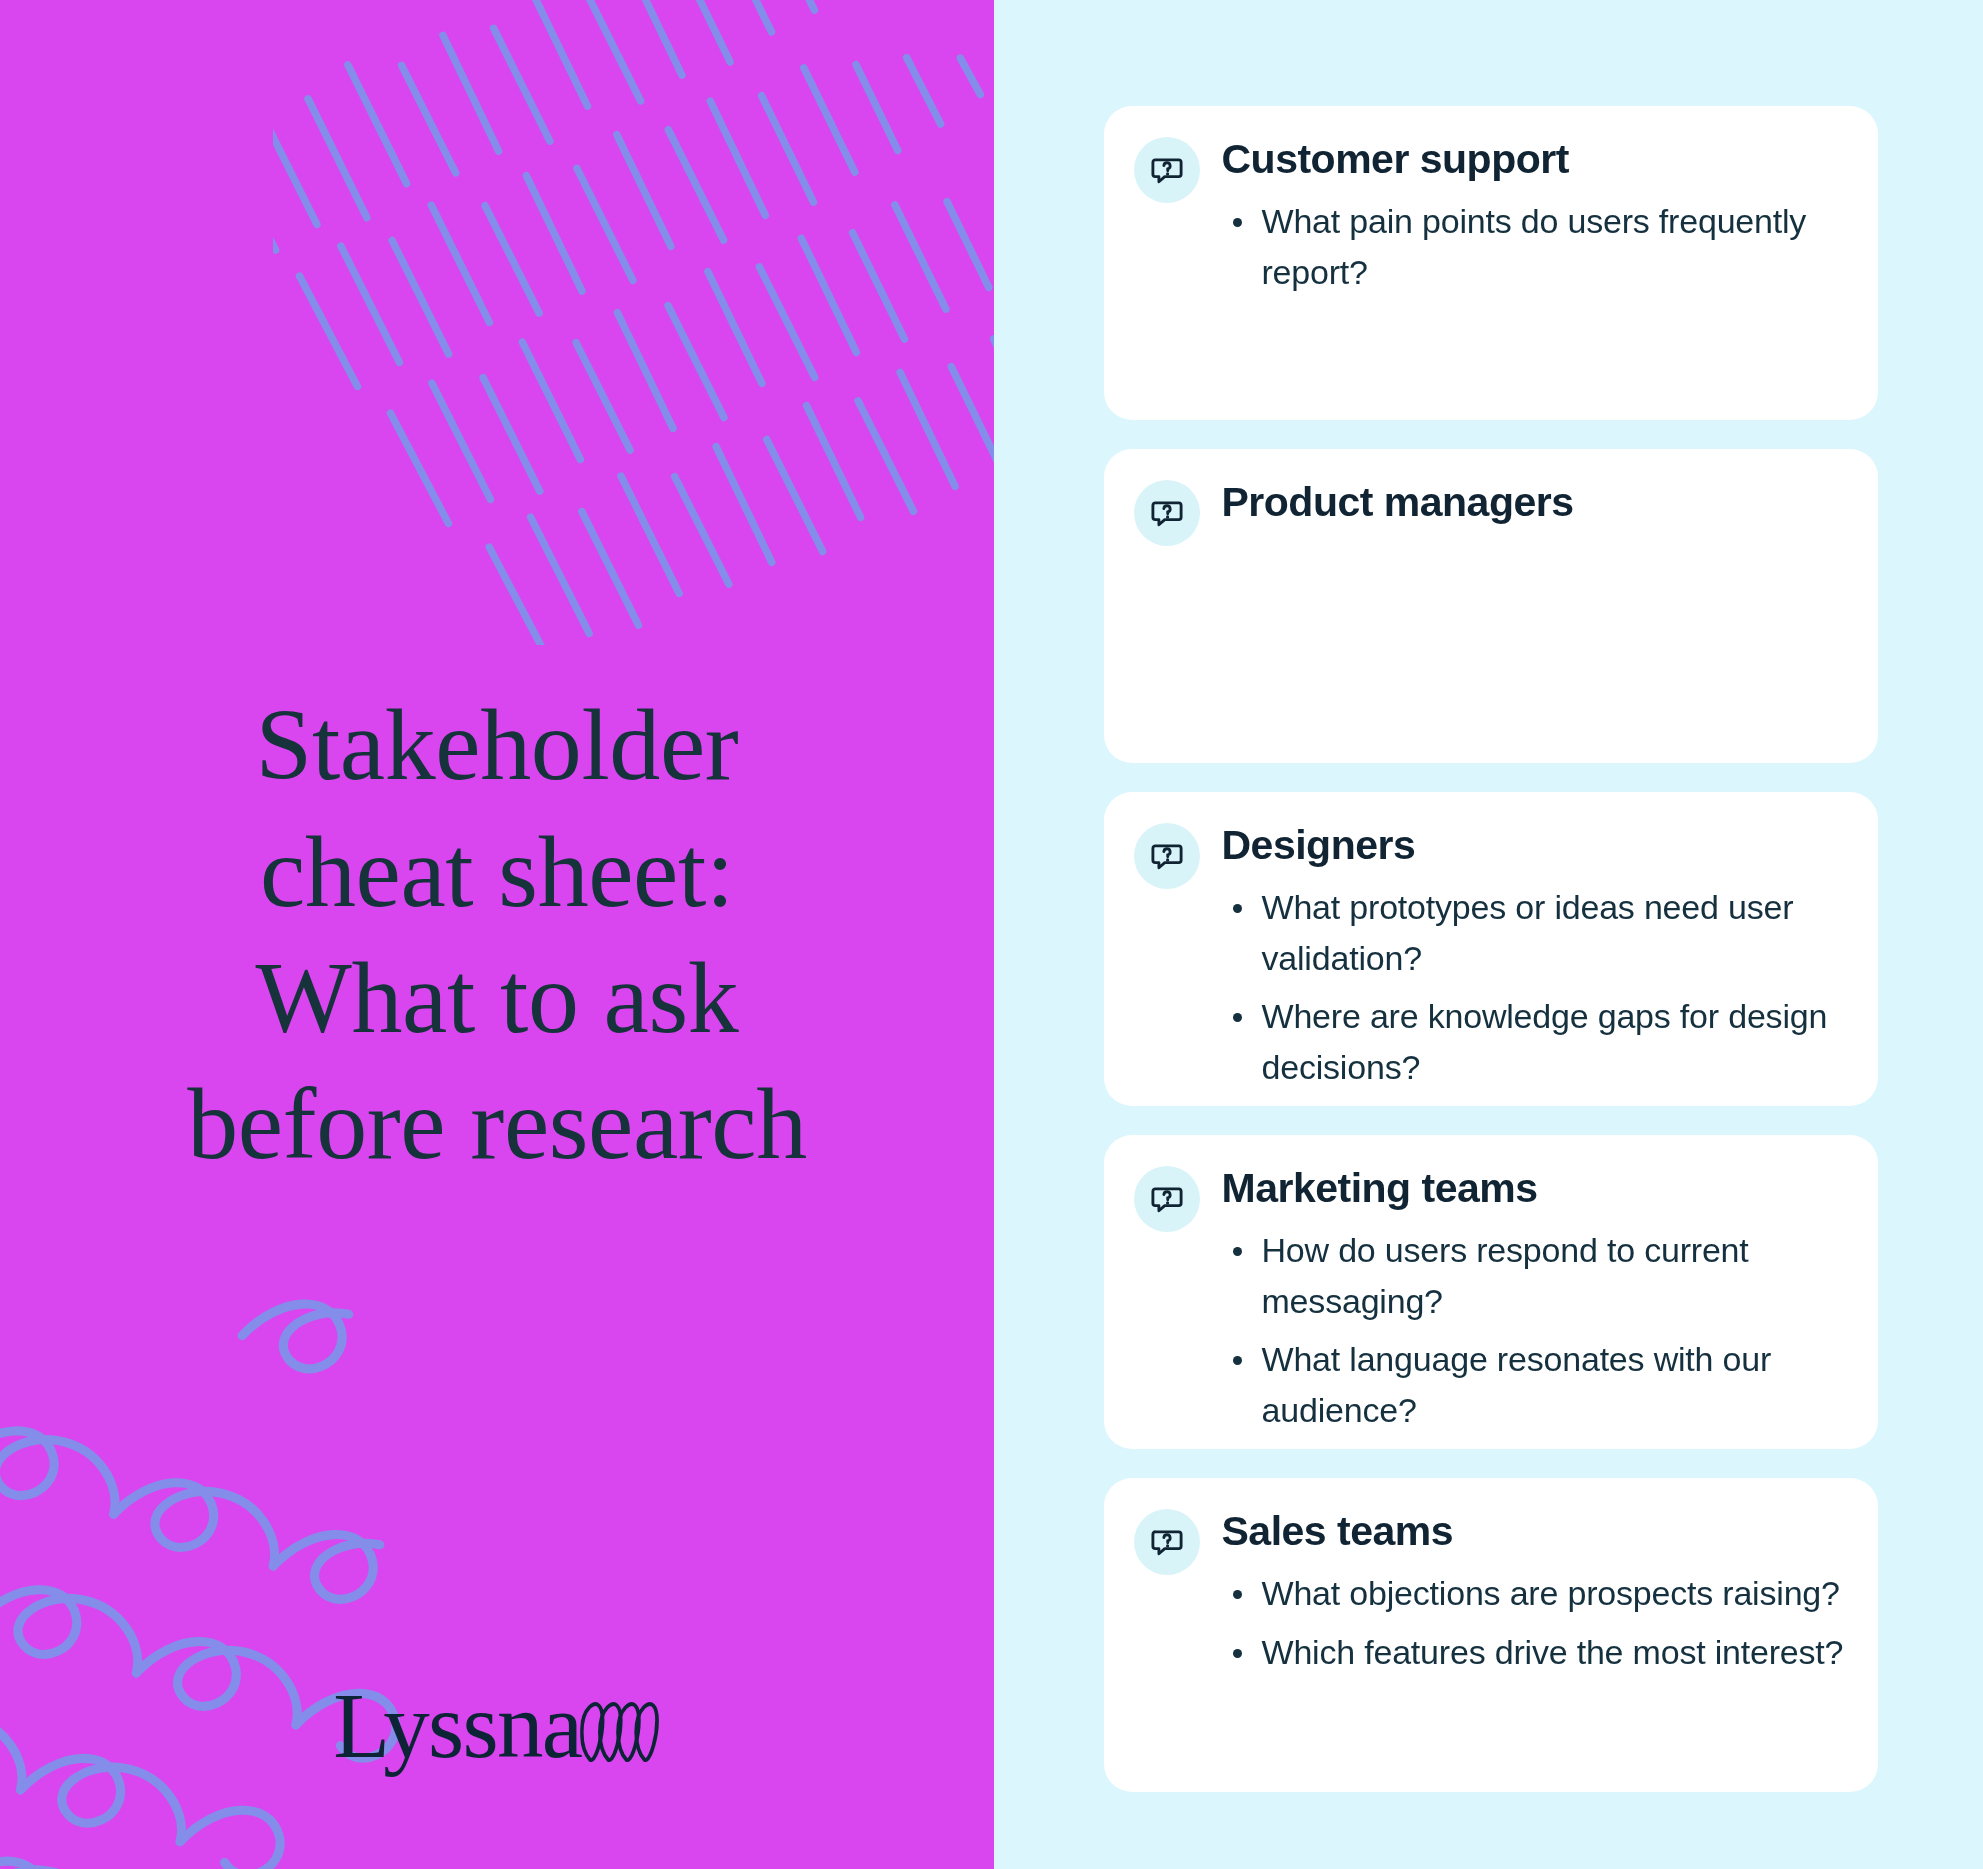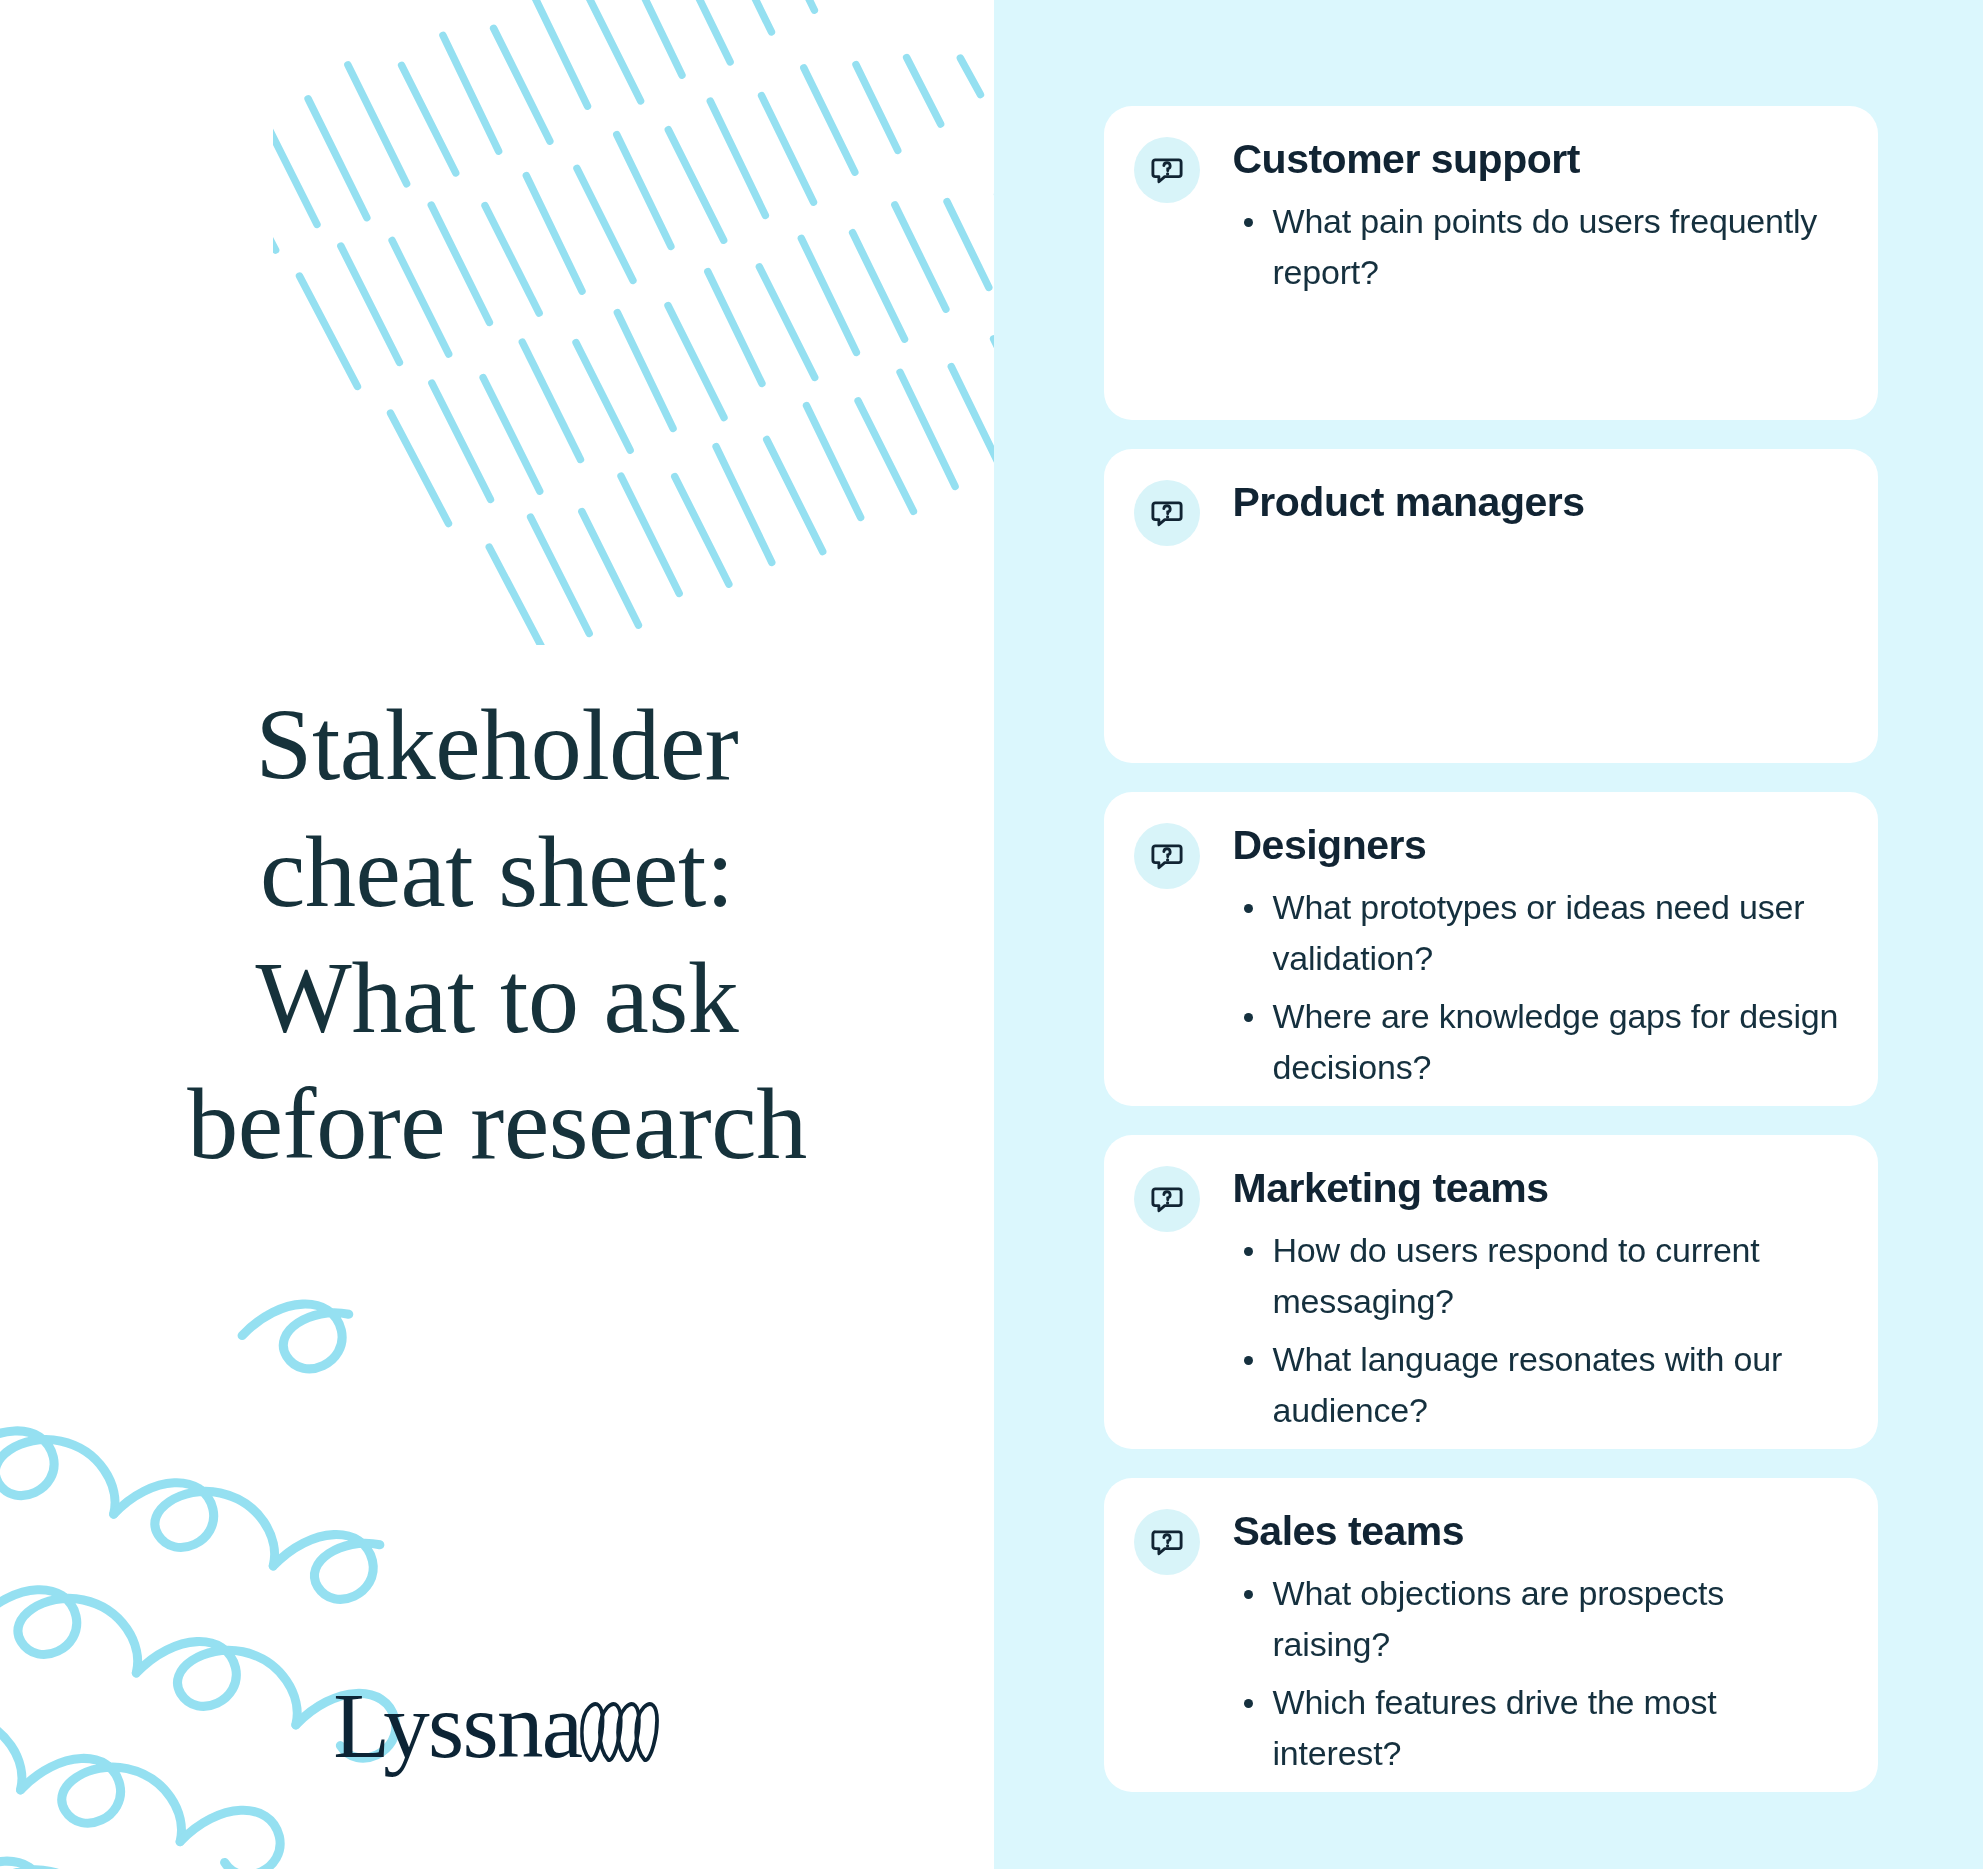--- a/index.html
+++ b/index.html
@@ -21,21 +21,21 @@
     height: 1870px;
     display: flex;
     overflow: hidden;
   }
 
   
   .left-panel {
     position: relative;
     width: 994px;
     height: 1870px;
-    background: #ffffff;
+    background: #d946ef;
     overflow: hidden;
     flex: 0 0 994px;
   }
 
   .hatch-deco {
     position: absolute;
     top: -99px;
     left: 273px;
     width: 951px;
     height: 744px;
@@ -132,21 +132,20 @@
     display: flex;
     align-items: center;
     justify-content: center;
     margin-top: 3.3px;
   }
 
   .card-body {
     flex: 1 1 auto;
     min-width: 0;
     padding-top: 3.3px;
-    margin-left: 11px;
   }
 
   .card-title {
     font-size: 41px;
     font-weight: 700;
     color: #112433;
     letter-spacing: -0.5px;
     line-height: 1.12;
     margin-bottom: 13.2px;
   }

